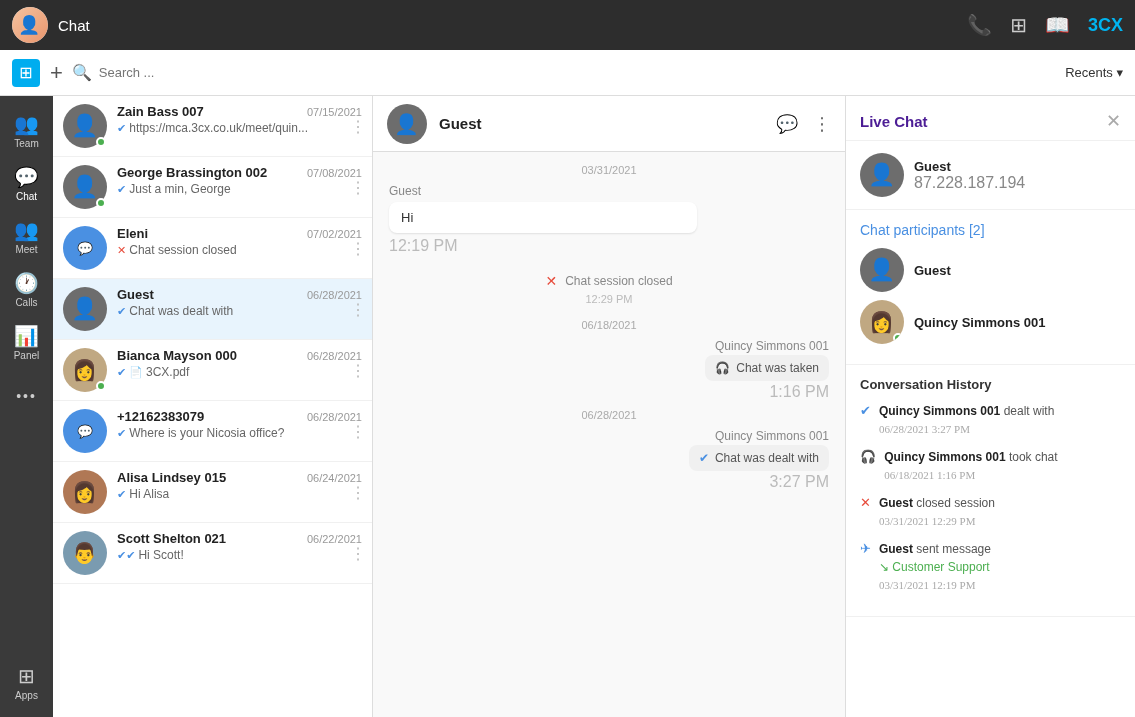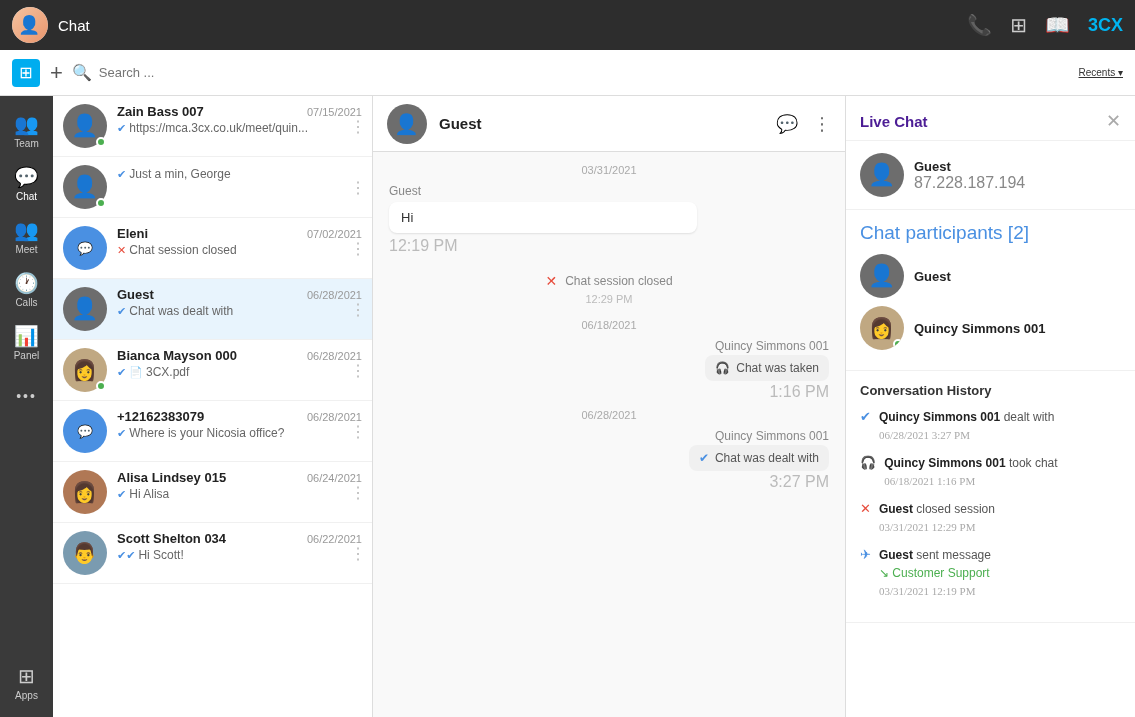--- a/index.html
+++ b/index.html
@@ -14,21 +14,21 @@
     .top-bar-3cx { color: #00b4f0; font-size: 18px; font-weight: bold; }
 
     
     .search-bar { background: #fff; height: 46px; display: flex; align-items: center; padding: 0 12px; gap: 10px; border-bottom: 1px solid #ddd; flex-shrink: 0; }
     .search-bar-windows { width: 28px; height: 28px; background: #00adef; border-radius: 4px; display: flex; align-items: center; justify-content: center; }
     .windows-icon { color: #fff; font-size: 16px; }
     .search-bar-plus { font-size: 22px; color: #555; cursor: pointer; }
     .search-bar-input-wrap { display: flex; align-items: center; gap: 6px; flex: 1; }
     .search-icon { color: #999; font-size: 16px; }
     .search-bar-input { border: none; outline: none; font-size: 13px; color: #555; width: 100%; background: transparent; }
-    .recents-btn { margin-left: auto; color: #333; cursor: pointer; font-size: 10px; white-space: nowrap; text-decoration: underline; }
+    .recents-btn { margin-left: auto; color: #333; cursor: pointer; font-size: 13px; white-space: nowrap; }
 
     
     .main { display: flex; flex: 1; overflow: hidden; }
 
     
     .left-nav { width: 53px; background: #3a3a3a; display: flex; flex-direction: column; align-items: center; padding: 8px 0; flex-shrink: 0; }
     .nav-item { display: flex; flex-direction: column; align-items: center; justify-content: center; width: 53px; height: 53px; cursor: pointer; color: #ccc; font-size: 10px; gap: 2px; }
     .nav-item.active { color: #fff; }
     .nav-item-icon { font-size: 20px; }
     .nav-item-label { font-size: 10px; }
@@ -79,21 +79,21 @@
     .right-panel-title { font-size: 15px; font-weight: 600; color: #4c1d95; }
     .right-panel-close { color: #aaa; font-size: 18px; cursor: pointer; }
     .rp-section { padding: 12px 14px; border-bottom: 1px solid #f0f0f0; }
     .rp-user { display: flex; align-items: center; gap: 10px; }
     .rp-avatar { width: 44px; height: 44px; border-radius: 50%; background: #6d6d6d; display: flex; align-items: center; justify-content: center; color: #ccc; font-size: 22px; flex-shrink: 0; }
     .rp-avatar-photo { width: 44px; height: 44px; border-radius: 50%; overflow: hidden; flex-shrink: 0; position: relative; }
     .rp-avatar-status { position: absolute; bottom: 1px; right: 1px; width: 10px; height: 10px; border-radius: 50%; background: #4caf50; border: 2px solid #fff; }
     .rp-user-info { display: flex; flex-direction: column; }
     .rp-user-name { font-weight: 600; font-size: 13px; color: #222; }
     .rp-user-sub { font-size: 16px; color: #888; }
-    .rp-participants-title { font-size: 19px; color: #333; margin-bottom: 10px; }
+    .rp-participants-title { font-size: 14px; color: #333; margin-bottom: 10px; }
     .rp-participants-title span { color: #4a90e2; }
     .rp-participant { display: flex; align-items: center; gap: 10px; margin-bottom: 8px; }
     .conv-history-title { font-size: 13px; font-weight: 600; color: #333; margin-bottom: 10px; }
     .conv-entry { display: flex; align-items: flex-start; gap: 8px; margin-bottom: 10px; }
     .conv-icon { font-size: 13px; color: #888; flex-shrink: 0; margin-top: 1px; }
     .conv-icon.check { color: #4a90e2; }
     .conv-icon.x { color: #e74c3c; }
     .conv-icon.take { color: #888; }
     .conv-icon.send { color: #4a90e2; }
     .conv-text { font-size: 12px; color: #555; line-height: 1.5; }
@@ -181,20 +181,24 @@
       </div>
       <span class="chat-more">⋮</span>
     </div>
 
     <div class="chat-item">
       <div class="chat-avatar-default">
         <span>👤</span>
         <span class="status-dot"></span>
       </div>
       <div class="chat-info">
+        <div class="chat-top">
+          <span class="chat-name">George Brassington 002</span>
+          <span class="chat-date">07/08/2021</span>
+        </div>
         <div class="chat-preview">
           <span class="chat-preview-icon">✔</span>
           <span>Just a min, George</span>
         </div>
       </div>
       <span class="chat-more">⋮</span>
     </div>
 
     <div class="chat-item">
       <div class="chat-avatar-default" style="background:#4a90e2;">
@@ -281,21 +285,21 @@
       </div>
       <span class="chat-more">⋮</span>
     </div>
 
     <div class="chat-item">
       <div class="chat-avatar-default" style="background:#7a9bb0;">
         <span style="font-size:20px;">👨</span>
       </div>
       <div class="chat-info">
         <div class="chat-top">
-          <span class="chat-name">Scott Shelton 034</span>
+          <span class="chat-name">Scott Shelton 021</span>
           <span class="chat-date">06/22/2021</span>
         </div>
         <div class="chat-preview">
           <span class="chat-preview-icon">✔✔</span>
           <span>Hi Scott!</span>
         </div>
       </div>
       <span class="chat-more">⋮</span>
     </div>
 

